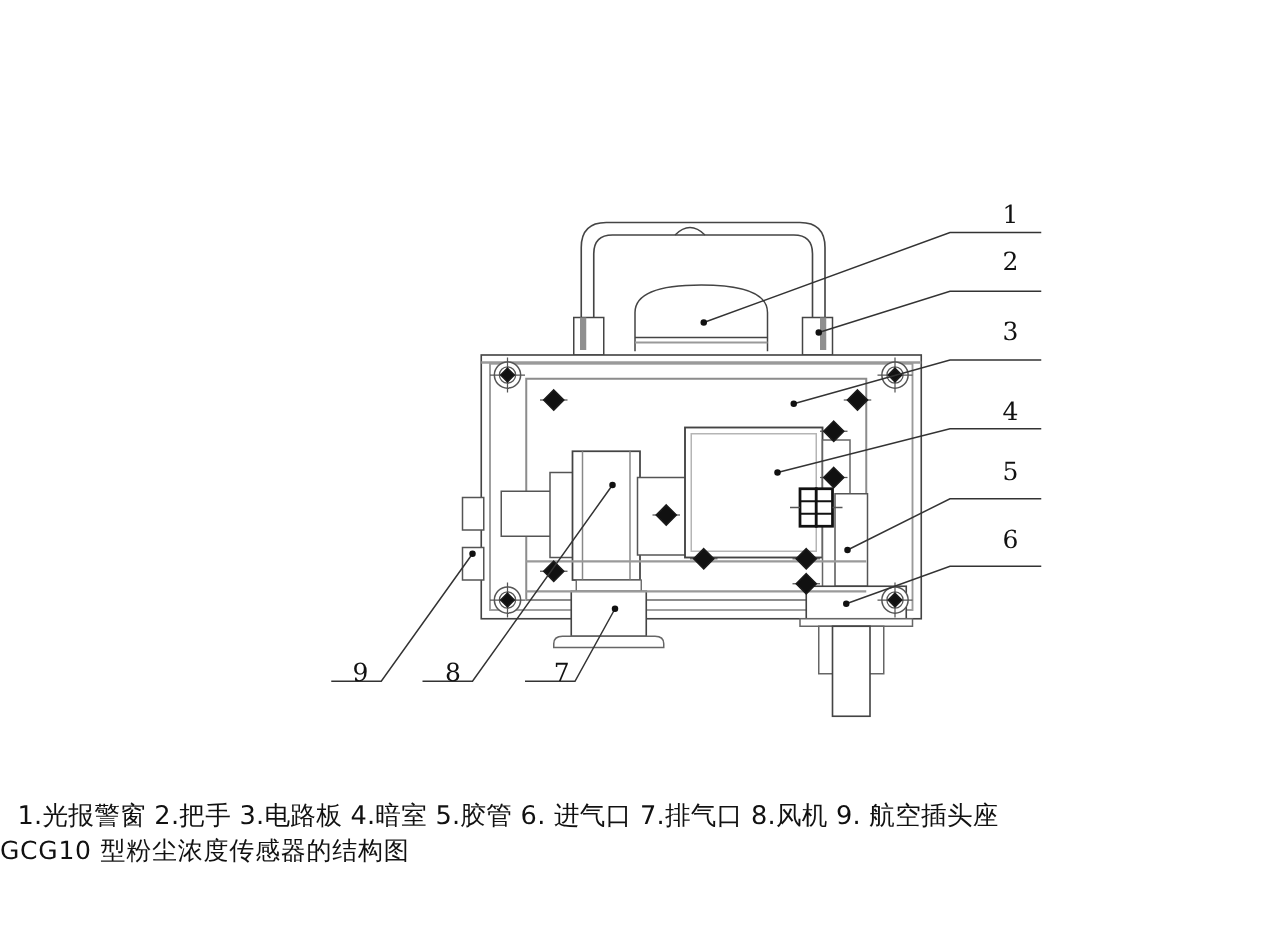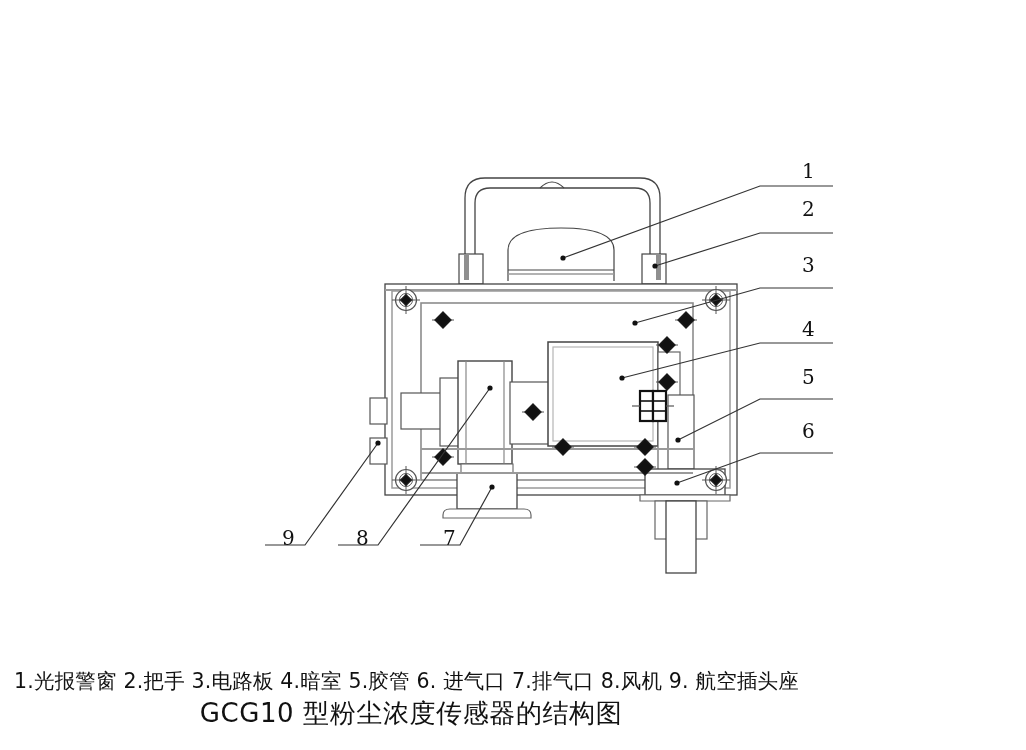--- a/index.html
+++ b/index.html
@@ -1,31 +1,31 @@
 <!DOCTYPE html>
 <html><head>
 <meta charset="utf-8">
 <style>
   html,body{margin:0;padding:0;background:#ffffff;}
   body{width:1026px;height:750px;font-family:"DejaVu Sans","Liberation Sans",sans-serif;color:#111;overflow:hidden;}
   #page{position:relative;width:1026px;height:750px;background:#fff;}
   #drawing{position:absolute;left:0;top:0;width:1026px;height:640px;}
-  .caption-wrap{position:absolute;left:0;top:640px;width:822px;margin-top:29px;}
+  .caption-wrap{position:absolute;left:0;top:640px;width:822px;}
   .legend-line{
     text-align:left;
     padding-left:14px;
     font-size:20.5px;
     line-height:1.25;
     letter-spacing:0.2px;
     white-space:nowrap;
     font-family:"DejaVu Sans","Liberation Sans",sans-serif;
   }
   .title-line{
-    text-align:center;
-    font-size:26px;
+    text-align:left;
+    font-size:20px;
     line-height:1.45;
     letter-spacing:0.6px;
     white-space:nowrap;
     font-family:"DejaVu Sans","Liberation Sans",sans-serif;
   }
 </style>
 </head>
 <body>
 
 <div id="page">

